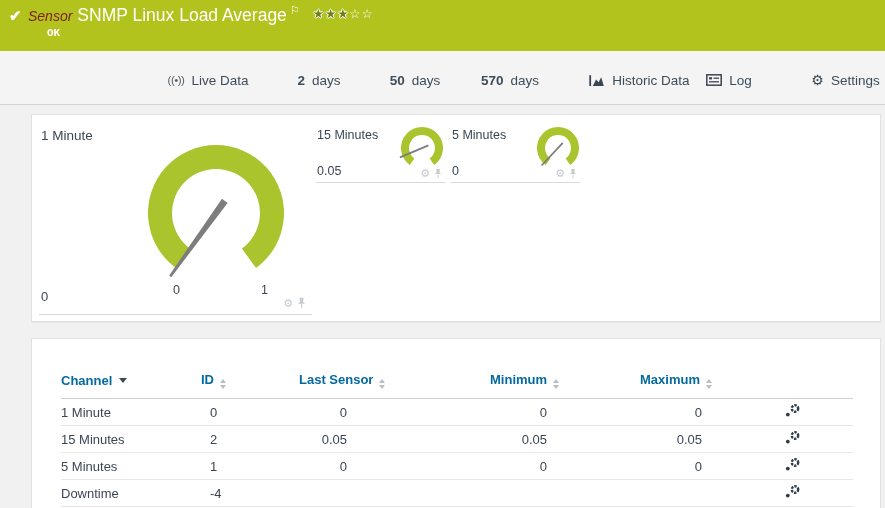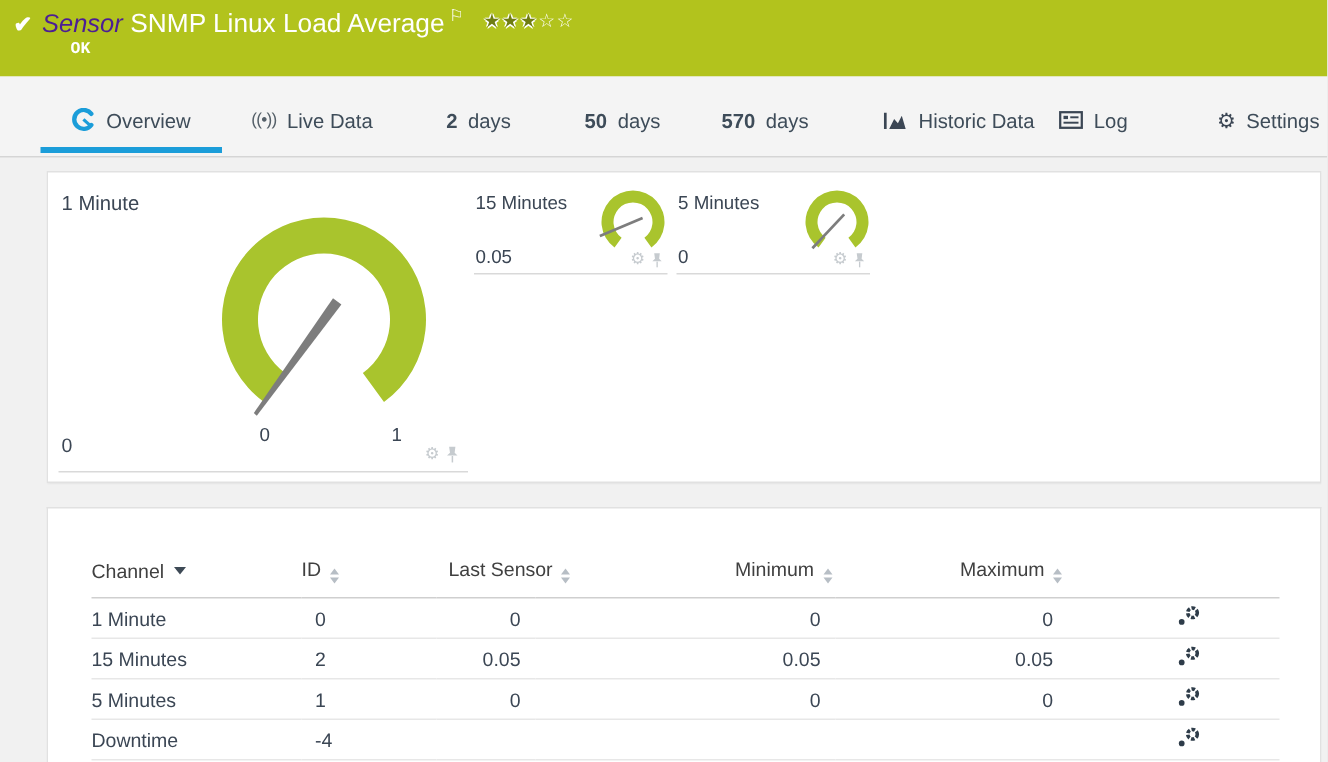--- a/index.html
+++ b/index.html
@@ -10,21 +10,21 @@
     font-family:"Liberation Sans", sans-serif;
     color:#3b4654;
   }
   
   .sensor-header{
     position:absolute; left:0; top:0; width:885px; height:51px;
     background:#b2c31d;
   }
   .hd-check{ position:absolute; left:9px; top:7px; font-size:15px; font-weight:bold; color:#fff; }
   .hd-titleline{ position:absolute; left:28px; top:5px; white-space:nowrap; }
-  .hd-type{ font-style:italic; font-size:17px; color:#4c1d95; }
+  .hd-type{ font-style:italic; font-size:14px; color:#7f1d1d; }
   .hd-title{ font-size:17.5px; color:#fff; margin-left:5px; }
   .hd-flag{ font-size:11px; color:#fff; position:relative; top:-7px; margin-left:3px; }
   .hd-stars{ margin-left:13px; position:relative; top:-3px; letter-spacing:1px; font-size:12.5px; white-space:nowrap;}
   .stars-filled{ color:#6f7d12; text-shadow:-1px 0 #fff,1px 0 #fff,0 -1px #fff,0 1px #fff; }
   .stars-empty{ color:#ffffff; }
   .hd-status{ position:absolute; left:47px; top:27px; font-size:11px; font-weight:bold; color:#fff;font-family:Liberation Mono, monospace; }
 
   
   .tabbar{
     position:absolute; left:0; top:51px; width:885px; height:54px;
@@ -84,21 +84,21 @@
   .gw-1min  .gw-tools{ right:6px; bottom:6px; }
   .gw-15min .gw-tools, .gw-5min .gw-tools{ right:3px; bottom:4px; }
   .tool-gear{ font-size:11px; line-height:1; color:#c6cbcf; cursor:pointer; }
 
   
   .chan-table{ width:792px; margin:27px 28px 0 29px; border-collapse:collapse; table-layout:fixed; }
   .chan-table col.c1{ width:140px; } .chan-table col.c2{ width:90px; }
   .chan-table col.c3{ width:66px; }  .chan-table col.c4{ width:200px; }
   .chan-table col.c5{ width:155px; } .chan-table col.c6{ width:141px; }
   .chan-table th{
-    font-weight:normal; font-size:13px; color:#404040; text-align:left;
+    font-weight:bold; font-size:13px; color:#0369a1; text-align:left;
     padding:6px 0 9px 0; border-bottom:1px solid #cfcfcf; white-space:nowrap; cursor:pointer;
   }
   .chan-table th.c4h{ padding-left:133px; }
   .chan-table th.c5h{ padding-left:83px; }
   .chan-table th.c3h{ padding-left:8px; }
   .chan-table td{
     font-size:13px; color:#3b4654; height:27px; padding:0;
     border-bottom:1px solid #e7e7e7; white-space:nowrap;
   }
   .chan-table td.num{ text-align:right; padding-right:10px; }
@@ -119,28 +119,20 @@
   <div class="sensor-header">
     <span class="hd-check">✔</span>
     <div class="hd-titleline">
       <span class="hd-type">Sensor</span><span class="hd-title">SNMP Linux Load Average</span><span class="hd-flag">⚐</span><span class="hd-stars"><span class="stars-filled">★★★</span><span class="stars-empty">☆☆</span></span>
     </div>
     <div class="hd-status">OK</div>
   </div>
 
   <div class="tabbar">
 
-    <div class="tab tab-overview">
-      <svg width="16" height="16" viewBox="0 0 16 16">
-        <path d="M12.9 11.3 A6.3 6.3 0 1 1 12.9 3.9" fill="none" stroke="#1b9dd9" stroke-width="2.9" stroke-linecap="round"></path>
-        <line x1="7.6" y1="7.6" x2="12.6" y2="12.1" stroke="#1b9dd9" stroke-width="2.1"></line>
-      </svg>
-      <span>Overview</span>
-      <span class="underline"></span>
-    </div>
 
     <div class="tab tab-live">
       <span class="live-glyph">((•))</span>
       <span>Live Data</span>
     </div>
 
     <div class="tab tab-2d">
       <span class="bold">2</span>
       <span>days</span>
     </div>

